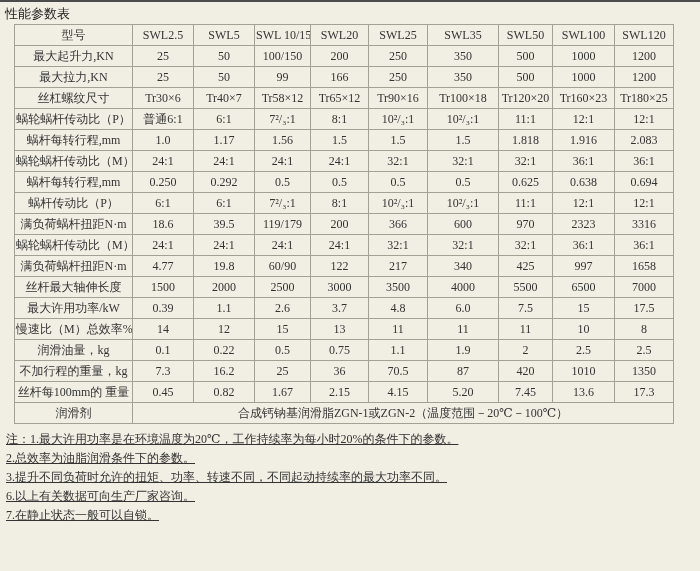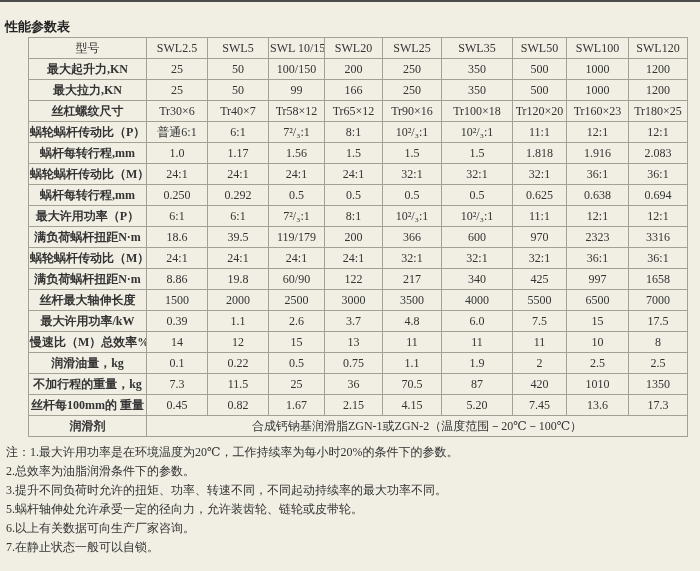--- a/index.html
+++ b/index.html
@@ -7,52 +7,50 @@
     width:700px;height:571px;
     background:#f1efe4;
     color:#333;
     font-family:"Liberation Serif","DejaVu Serif",serif;
     overflow:hidden;
   }
   .top-rule{height:2px;background:#4c4c4c;width:700px;}
   .page-title{
     font-size:13px;
     color:#222;
-    padding:18px 0 3px 5px;
+    padding:5px 0 3px 5px;
     line-height:14px;
-    font-weight:bold;
   }
   table.spec-table{
     border-collapse:collapse;
     table-layout:fixed;
     width:659px;
-    margin-left:28px;
+    margin-left:14px;
   }
   table.spec-table td{
     border:1px solid #a3a196;
     font-size:12px;
     text-align:center;
     height:20px;
     padding:0 1px;
     white-space:nowrap;
     overflow:hidden;
     background:#f1efe4;
     color:#333;
   }
   table.spec-table td.row-label{
     font-size:12px;
-    font-weight:bold;
   }
   .notes{
     font-size:12px;
     color:#333;
     padding:6px 0 0 6px;
     line-height:19px;
   }
-  .notes .note-line{white-space:nowrap;overflow:hidden;}
+  .notes .note-line{white-space:nowrap;overflow:hidden;text-decoration:underline;}
 </style>
 </head>
 <body>
 
 <div class="page">
   <div class="top-rule"></div>
   <div class="page-title">性能参数表</div>
 
   <table class="spec-table">
     <colgroup>
@@ -158,21 +156,21 @@
           <td>0.292</td>
           <td>0.5</td>
           <td>0.5</td>
           <td>0.5</td>
           <td>0.5</td>
           <td>0.625</td>
           <td>0.638</td>
           <td>0.694</td>
         </tr>
         <tr>
-          <td class="row-label">最大许用功率（P）</td>
+          <td class="row-label">蜗杆传动比（P）</td>
           <td>6:1</td>
           <td>6:1</td>
           <td>7²/₃:1</td>
           <td>8:1</td>
           <td>10²/₃:1</td>
           <td>10²/₃:1</td>
           <td>11:1</td>
           <td>12:1</td>
           <td>12:1</td>
         </tr>
@@ -195,21 +193,21 @@
           <td>24:1</td>
           <td>24:1</td>
           <td>32:1</td>
           <td>32:1</td>
           <td>32:1</td>
           <td>36:1</td>
           <td>36:1</td>
         </tr>
         <tr>
           <td class="row-label">满负荷蜗杆扭距N·m</td>
-          <td>8.86</td>
+          <td>4.77</td>
           <td>19.8</td>
           <td>60/90</td>
           <td>122</td>
           <td>217</td>
           <td>340</td>
           <td>425</td>
           <td>997</td>
           <td>1658</td>
         </tr>
         <tr>
@@ -256,21 +254,21 @@
           <td>0.75</td>
           <td>1.1</td>
           <td>1.9</td>
           <td>2</td>
           <td>2.5</td>
           <td>2.5</td>
         </tr>
         <tr>
           <td class="row-label">不加行程的重量，kg</td>
           <td>7.3</td>
-          <td>11.5</td>
+          <td>16.2</td>
           <td>25</td>
           <td>36</td>
           <td>70.5</td>
           <td>87</td>
           <td>420</td>
           <td>1010</td>
           <td>1350</td>
         </tr>
         <tr>
           <td class="row-label">丝杆每100mm的 重量</td>
@@ -288,17 +286,16 @@
           <td class="row-label">润滑剂</td>
           <td colspan="9">合成钙钠基润滑脂ZGN-1或ZGN-2（温度范围－20℃－100℃）</td>
         </tr>
       </tbody>
   </table>
 
   <div class="notes" id="notes-container">
       <div class="note-line">注：1.最大许用功率是在环境温度为20℃，工作持续率为每小时20%的条件下的参数。</div>
       <div class="note-line">2.总效率为油脂润滑条件下的参数。</div>
       <div class="note-line">3.提升不同负荷时允许的扭矩、功率、转速不同，不同起动持续率的最大功率不同。</div>
-      <div class="note-line">5.蜗杆轴伸处允许承受一定的径向力，允许装齿轮、链轮或皮带轮。</div>
       <div class="note-line">6.以上有关数据可向生产厂家咨询。</div>
       <div class="note-line">7.在静止状态一般可以自锁。</div>
     </div>
 </div>
 
 </body></html>

